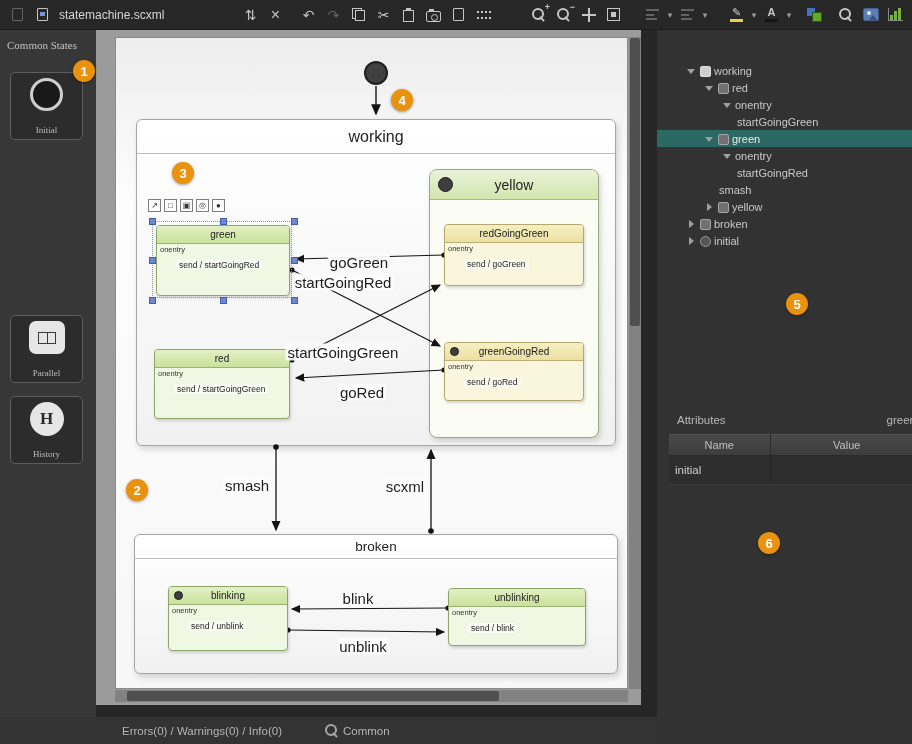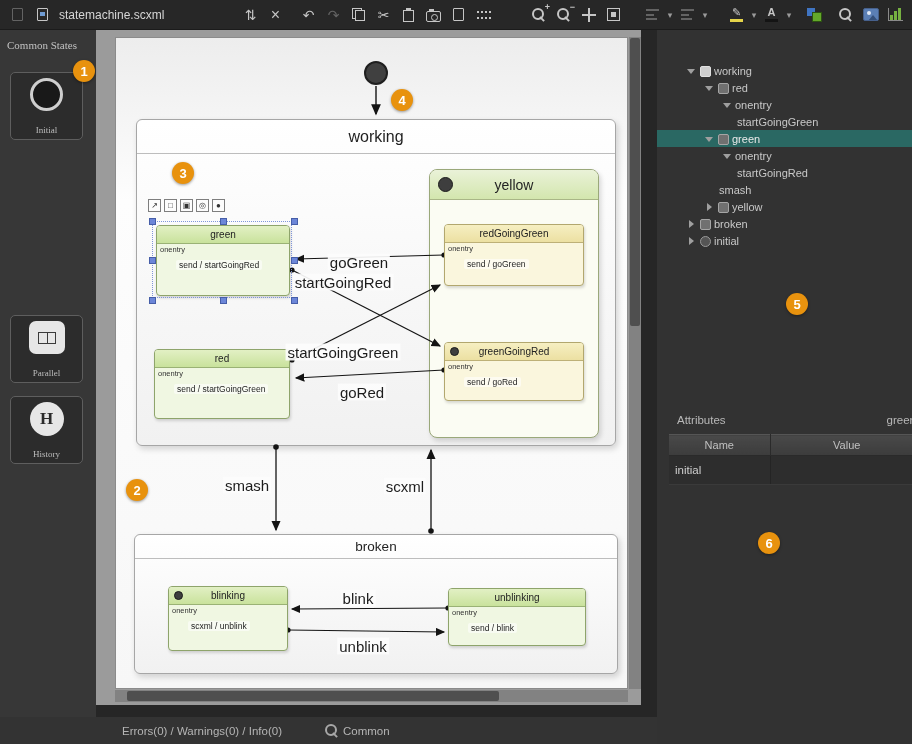--- a/index.html
+++ b/index.html
@@ -348,21 +348,21 @@
         </div>
       </div>
 
       <div class="astate" style="left:52px;top:548px;width:120px;height:65px">
         <div class="ahead">
           <span class="hdot"></span>
           <span>blinking</span>
         </div>
         <div class="abody">
           <div class="onentry">onentry</div>
-          <span class="action">scxml / unblink</span>
+          <span class="action">send / unblink</span>
         </div>
       </div>
 
       <div class="astate" style="left:332px;top:550px;width:138px;height:58px">
         <div class="ahead">unblinking</div>
         <div class="abody">
           <div class="onentry">onentry</div>
           <span class="action">send / blink</span>
         </div>
       </div>

